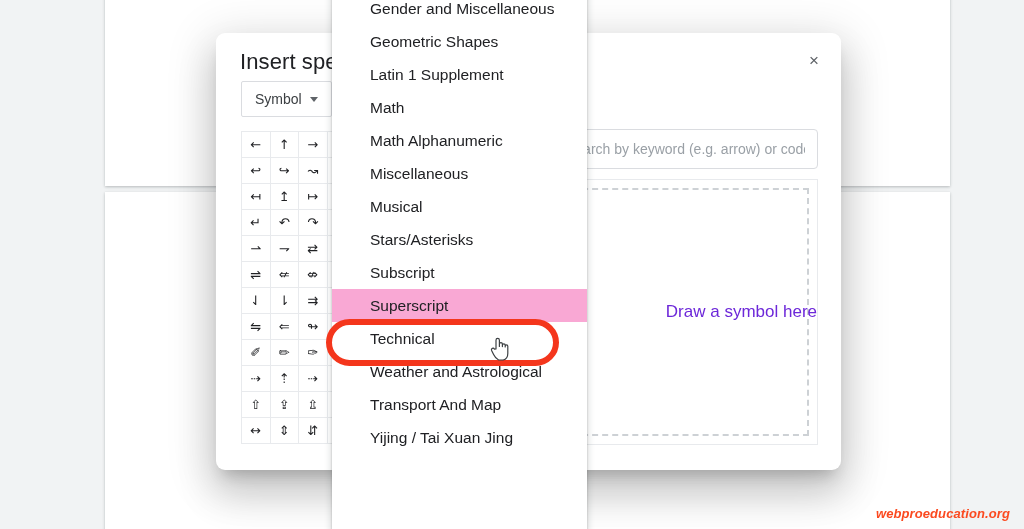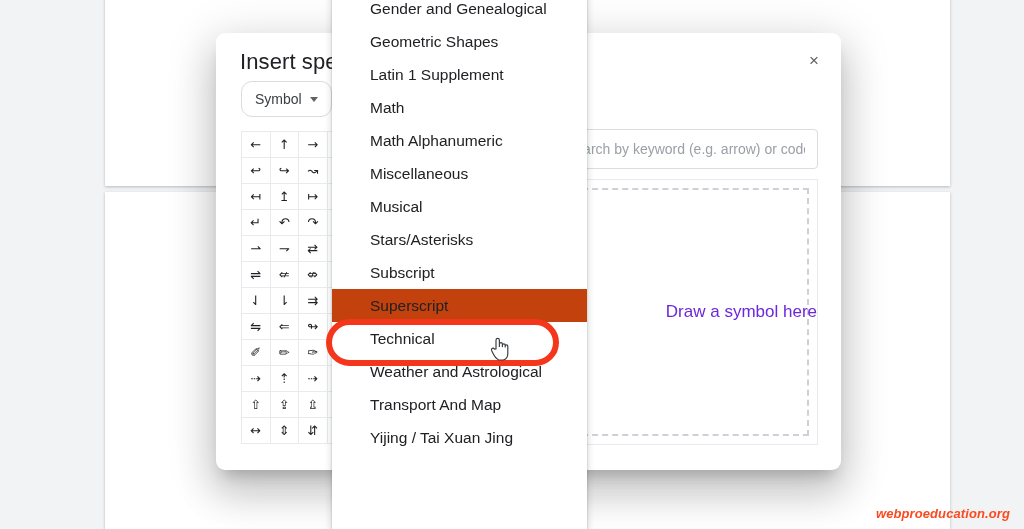--- a/index.html
+++ b/index.html
@@ -52,21 +52,21 @@
     border-radius: 50%;
     cursor: pointer;
   }
 
   
   .left-col { position: absolute; left: 25px; top: 48px; width: 290px; }
   .sym-select {
     display: inline-flex; align-items: center; gap: 8px;
     height: 36px; padding: 0 13px;
     border: 1px solid #dadce0;
-    border-radius: 11px;
+    border-radius: 2px;
     background: #fff;
     font-size: 14px; color: #3c4043;
     cursor: pointer;
   }
   .caret {
     width: 0; height: 0;
     border-left: 4.5px solid transparent;
     border-right: 4.5px solid transparent;
     border-top: 5px solid #5f6368;
   }
@@ -140,21 +140,21 @@
   .dd-item {
     position: relative;
     height: 33px;
     display: flex; align-items: center;
     padding-left: 38px;
     font-size: 15.5px;
     color: #202124;
     white-space: nowrap;
     cursor: pointer;
   }
-  .dd-item.selected { background: #c2410c; }
+  .dd-item.selected { background: #f9a8d4; }
 
   
   .anno-oval {
     position: absolute;
     left: 326px; top: 319px;
     width: 233px; height: 47px;
     border: 6px solid #f4361c;
     border-radius: 26px;
     pointer-events: none;
   }
@@ -326,21 +326,21 @@
       <input class="search-box" type="text" placeholder="Search by keyword (e.g. arrow) or codepoint" style="">
       <div class="draw-canvas">
         <div class="draw-dashed"></div>
         <div class="draw-hint">Draw a symbol here</div>
       </div>
     </div>
   </div>
 
   <div class="dropdown" id="dropdown">
       <div class="dd-item">
-        <span>Gender and Genealogical</span>
+        <span>Gender and Miscellaneous</span>
       </div>
       <div class="dd-item">
         <span>Geometric Shapes</span>
       </div>
       <div class="dd-item">
         <span>Latin 1 Supplement</span>
       </div>
       <div class="dd-item">
         <span>Math</span>
       </div>

